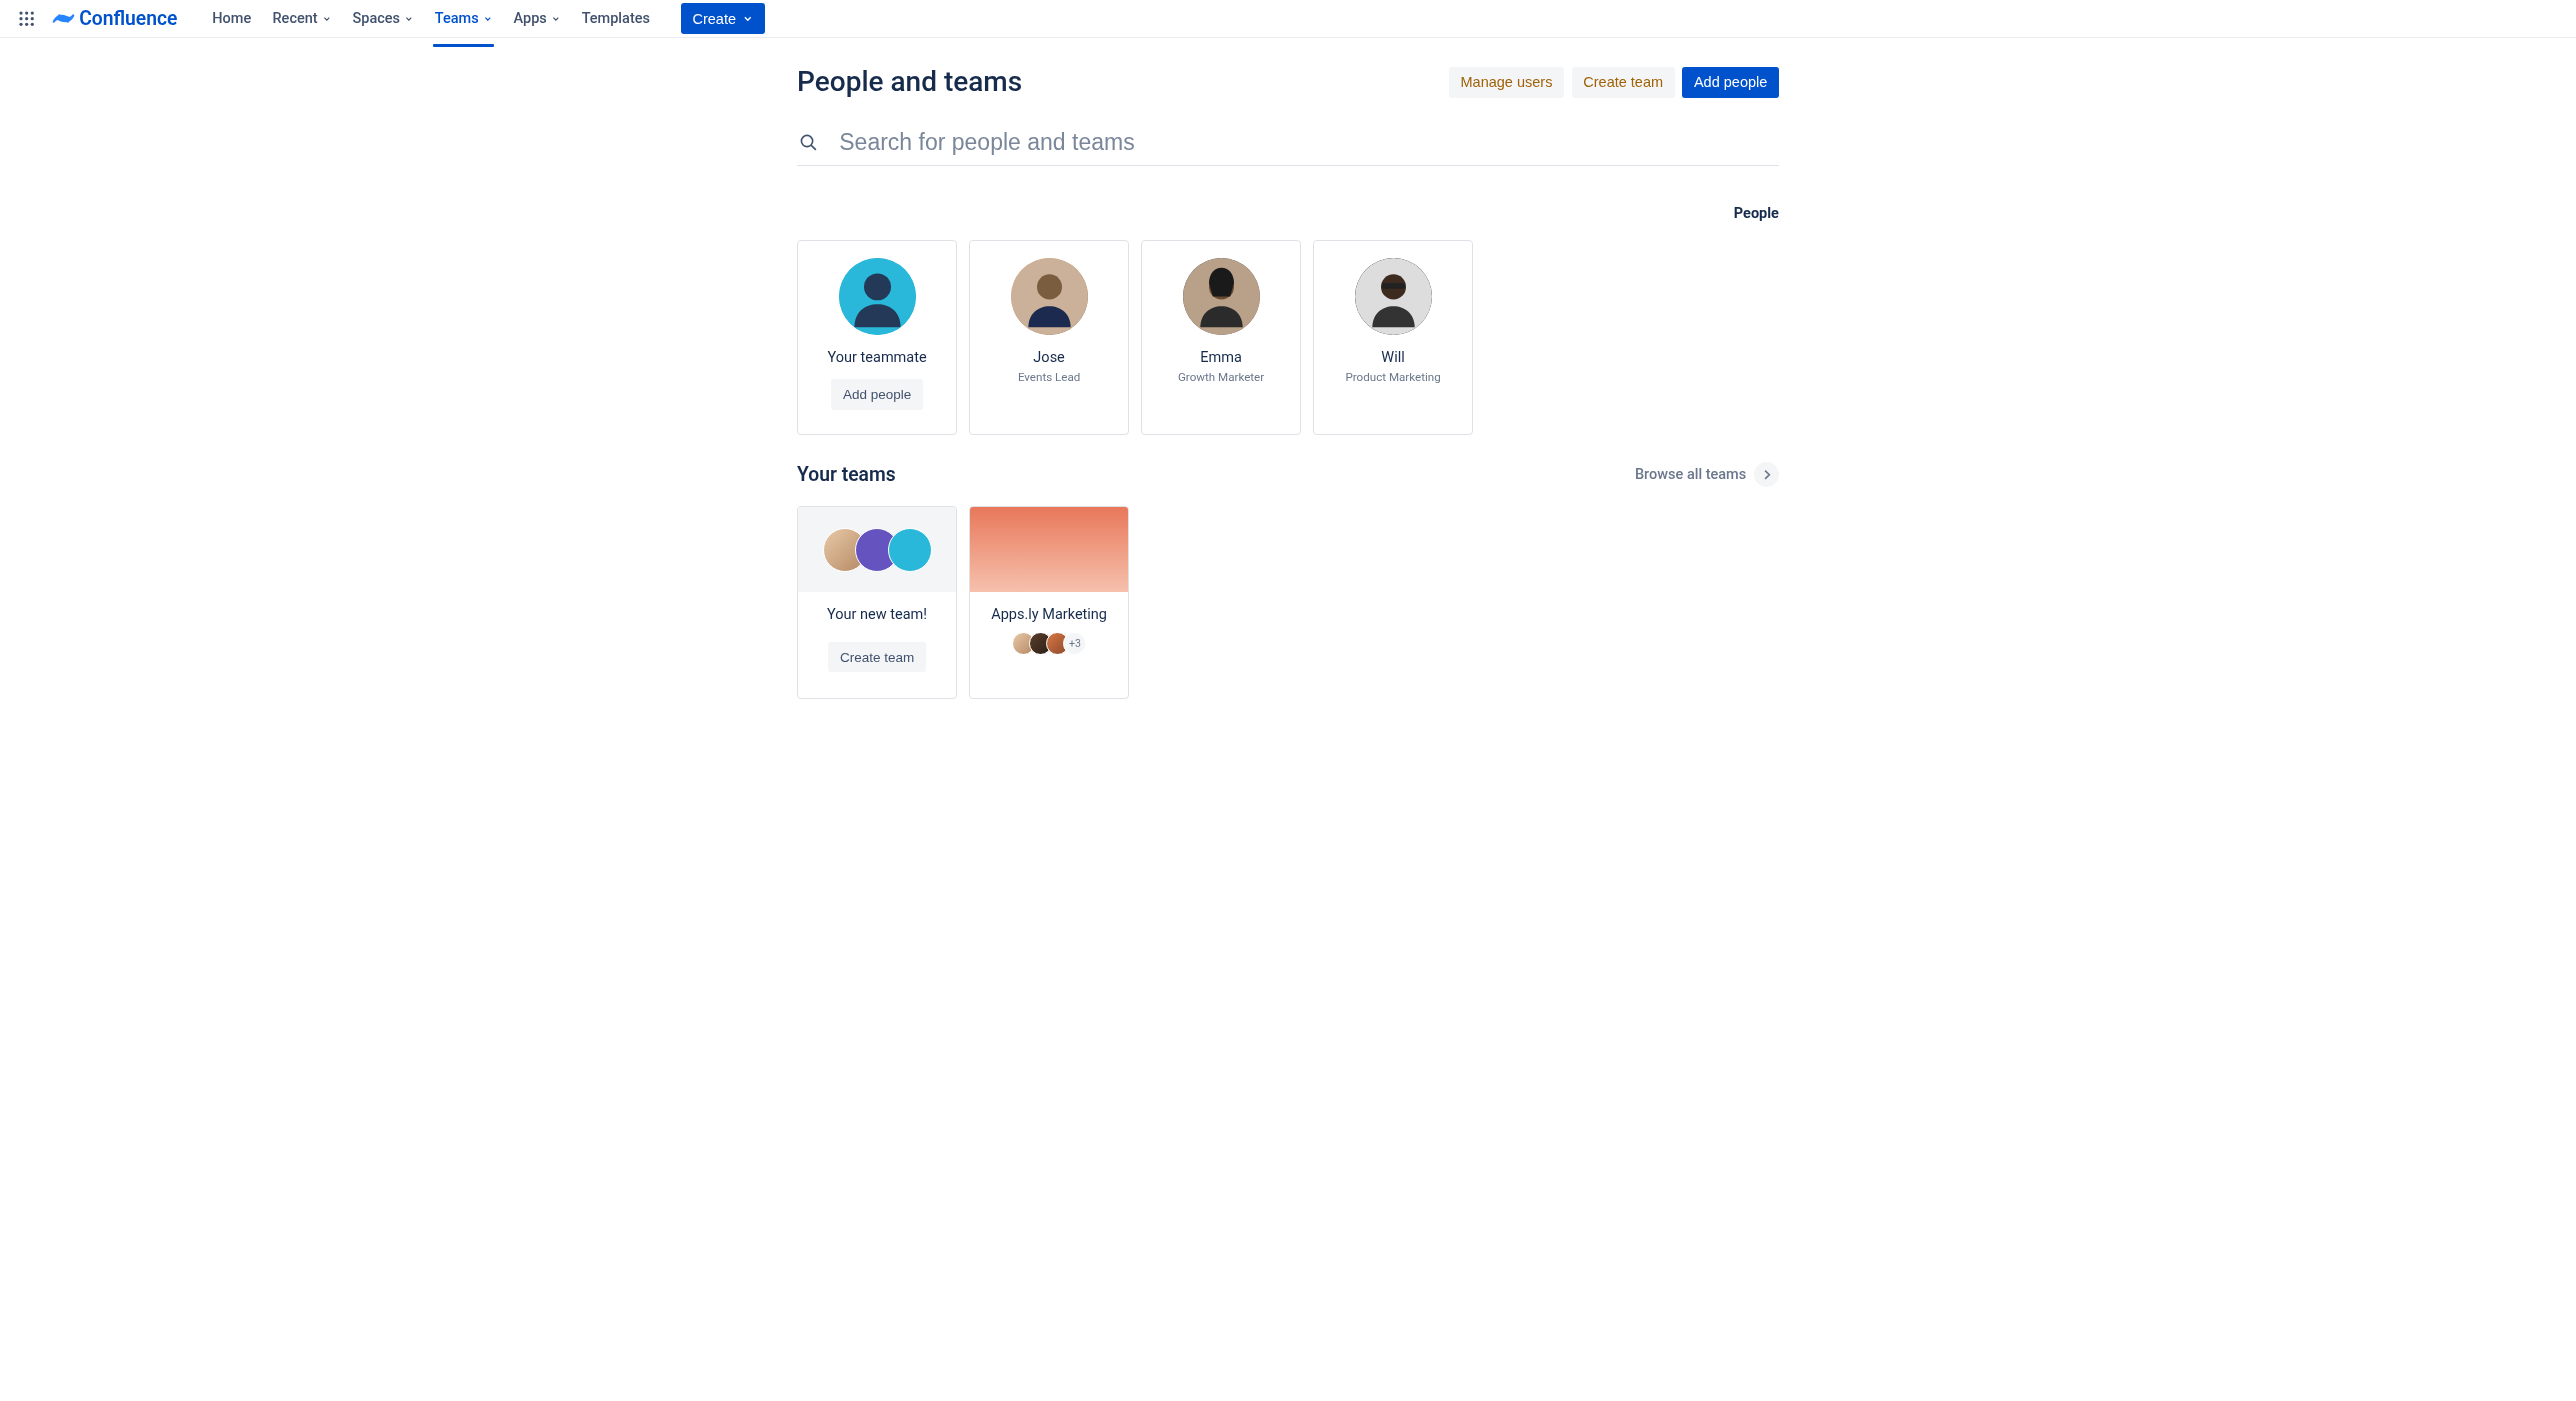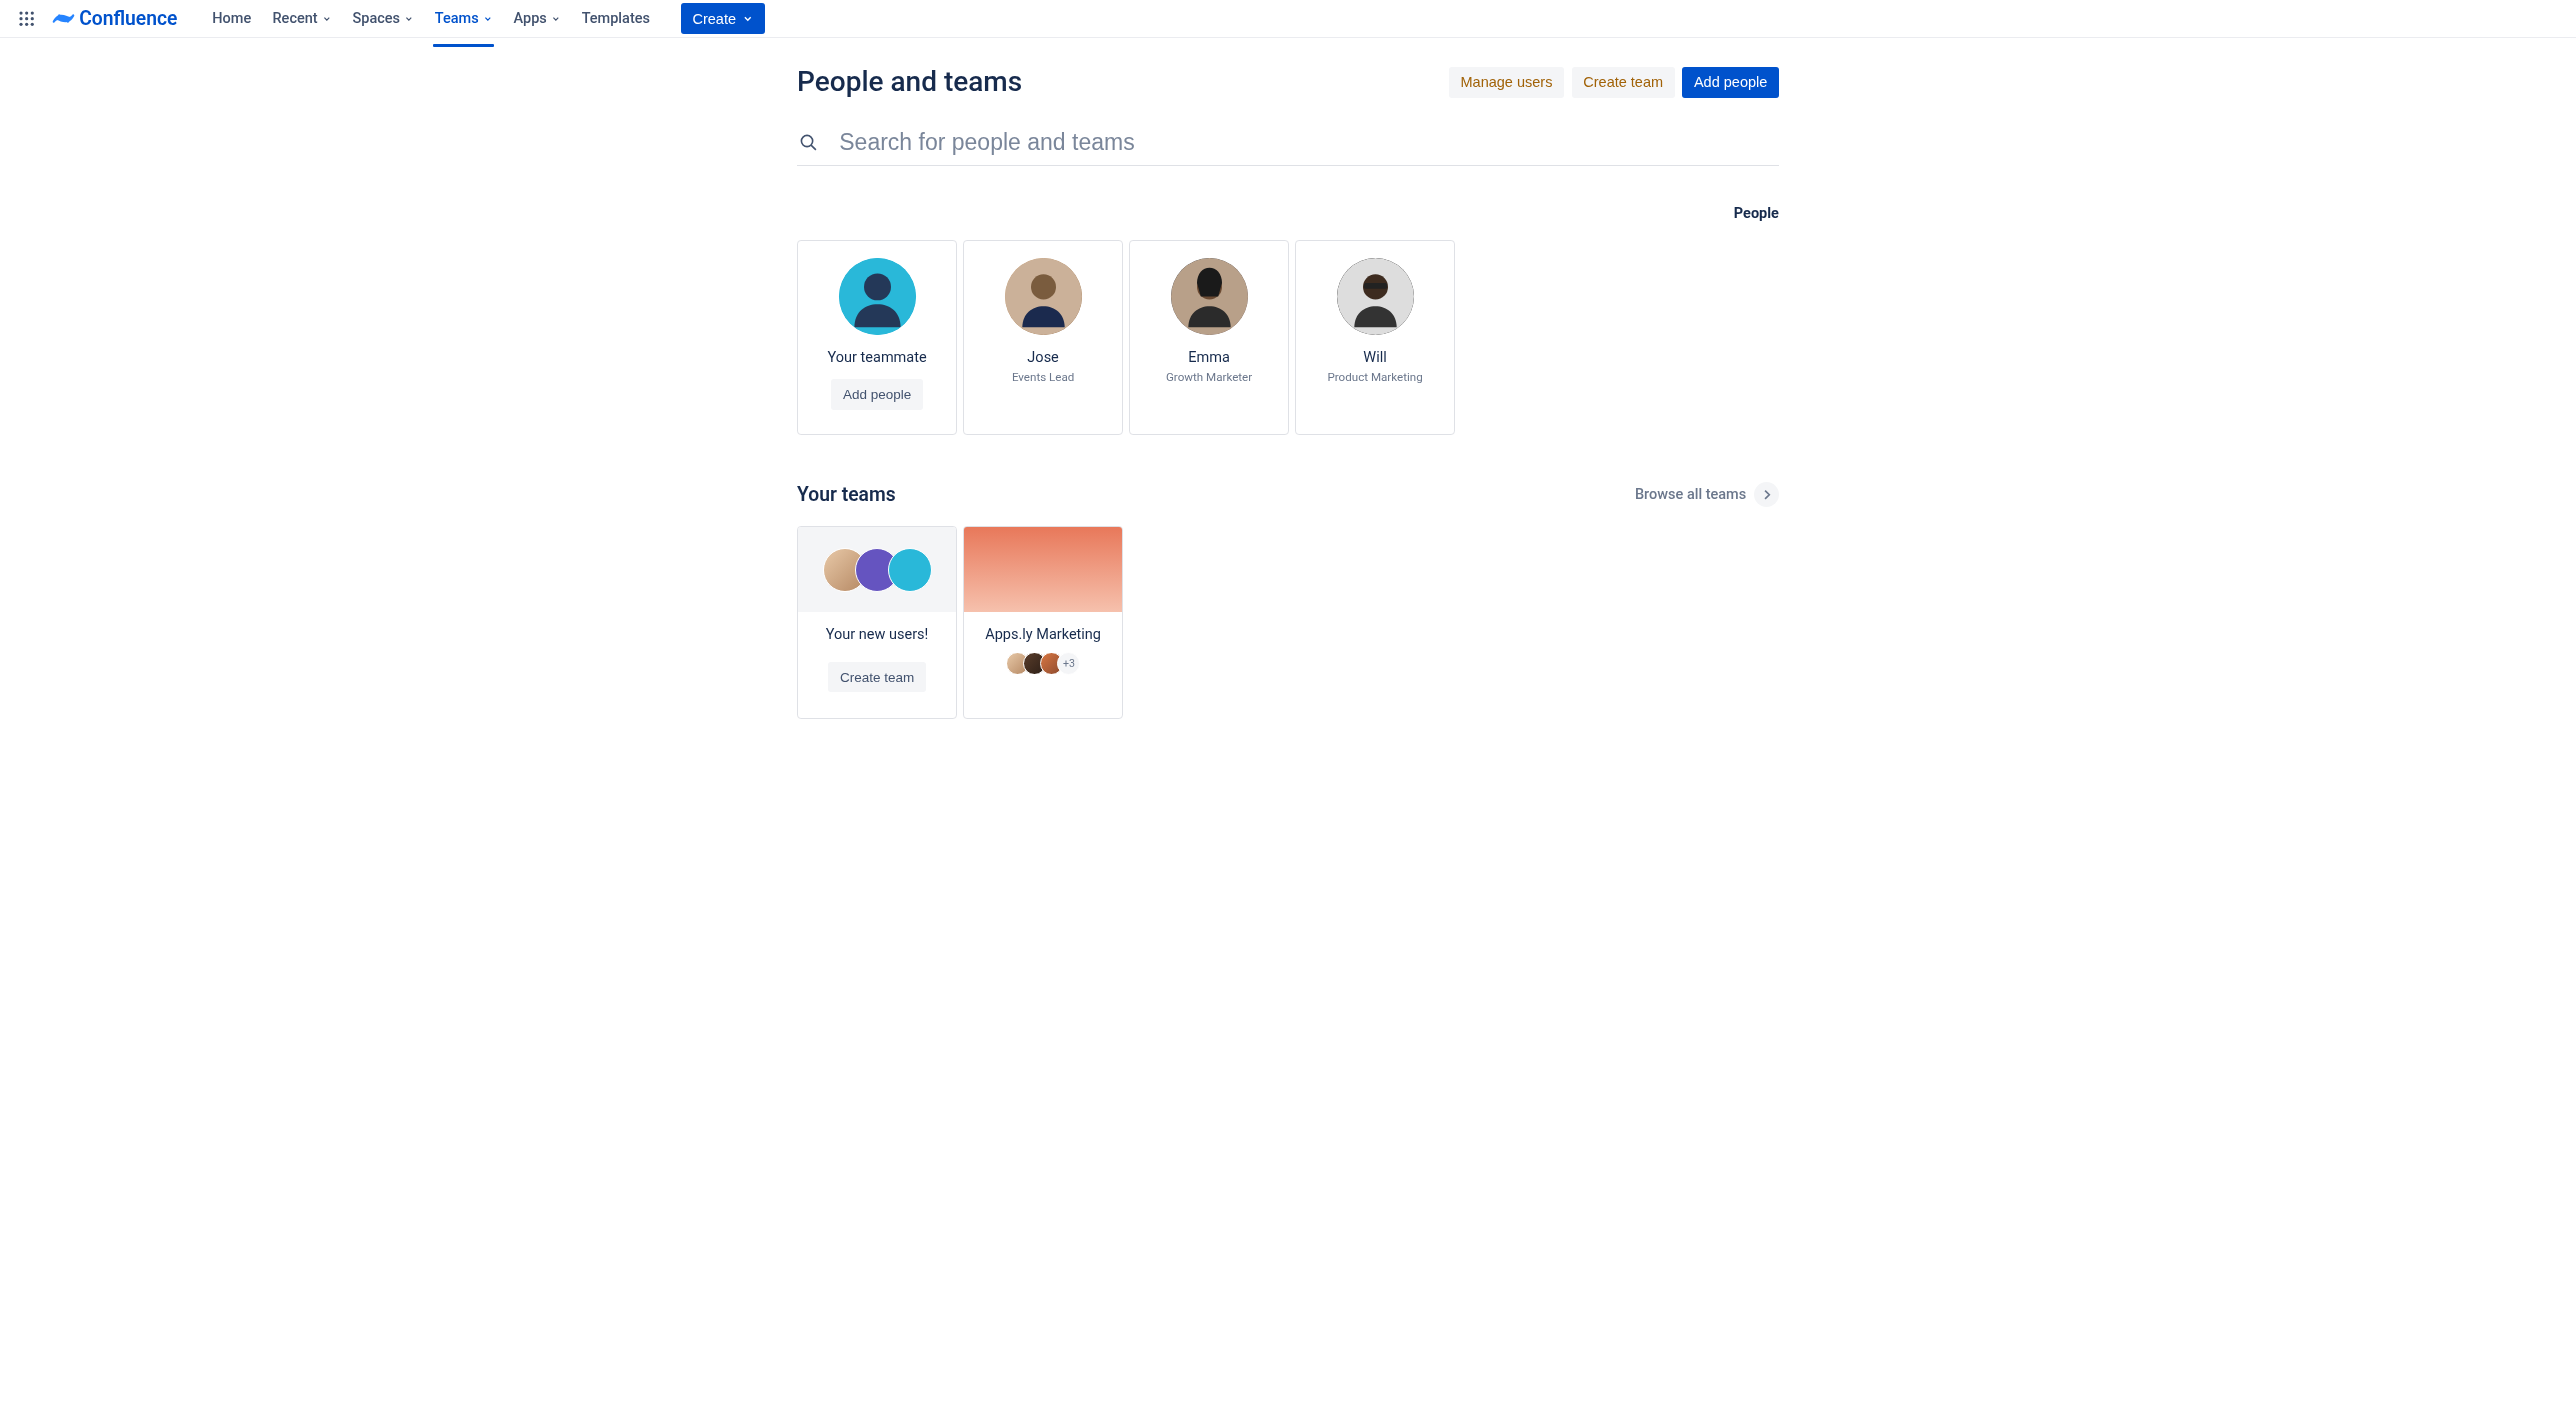--- a/index.html
+++ b/index.html
@@ -108,21 +108,21 @@
     color: #172B4D;
     flex: 1;
   }
   .search-input::placeholder { color: #7A869A; }
   
   .section-label {
     font-size: 14.5px; font-weight: 700; color: #172B4D;
     margin-bottom: 17.4px;
     text-align: right;
   }
-  .cards-row { display: flex; gap: 6px; flex-wrap: wrap; margin-bottom: 47px;}
+  .cards-row { display: flex; gap: 12px; flex-wrap: wrap; margin-bottom: 27px;}
   .person-card {
     width: 160px;
     border: 1px solid #dfe1e6;
     border-radius: 3.9px;
     padding: 17.4px 9.7px 15.5px 9.7px;
     display: flex; flex-direction: column; align-items: center;
     cursor: pointer;
     min-height: 195px;
   }
   .avatar {
@@ -360,21 +360,21 @@
 
     <div class="team-card">
       <div class="team-header gray">
         <div class="mini-avatars">
           <div class="mini a"></div>
           <div class="mini b"></div>
           <div class="mini c"></div>
         </div>
       </div>
       <div class="team-body">
-        <div class="team-name">Your new users!</div>
+        <div class="team-name">Your new team!</div>
         <button class="card-cta">Create team</button>
       </div>
     </div>
 
     <div class="team-card">
       <div class="team-header orange"></div>
       <div class="team-body">
         <div class="team-name">Apps.ly Marketing</div>
         <div class="member-row">
           <div class="m m1"></div>

